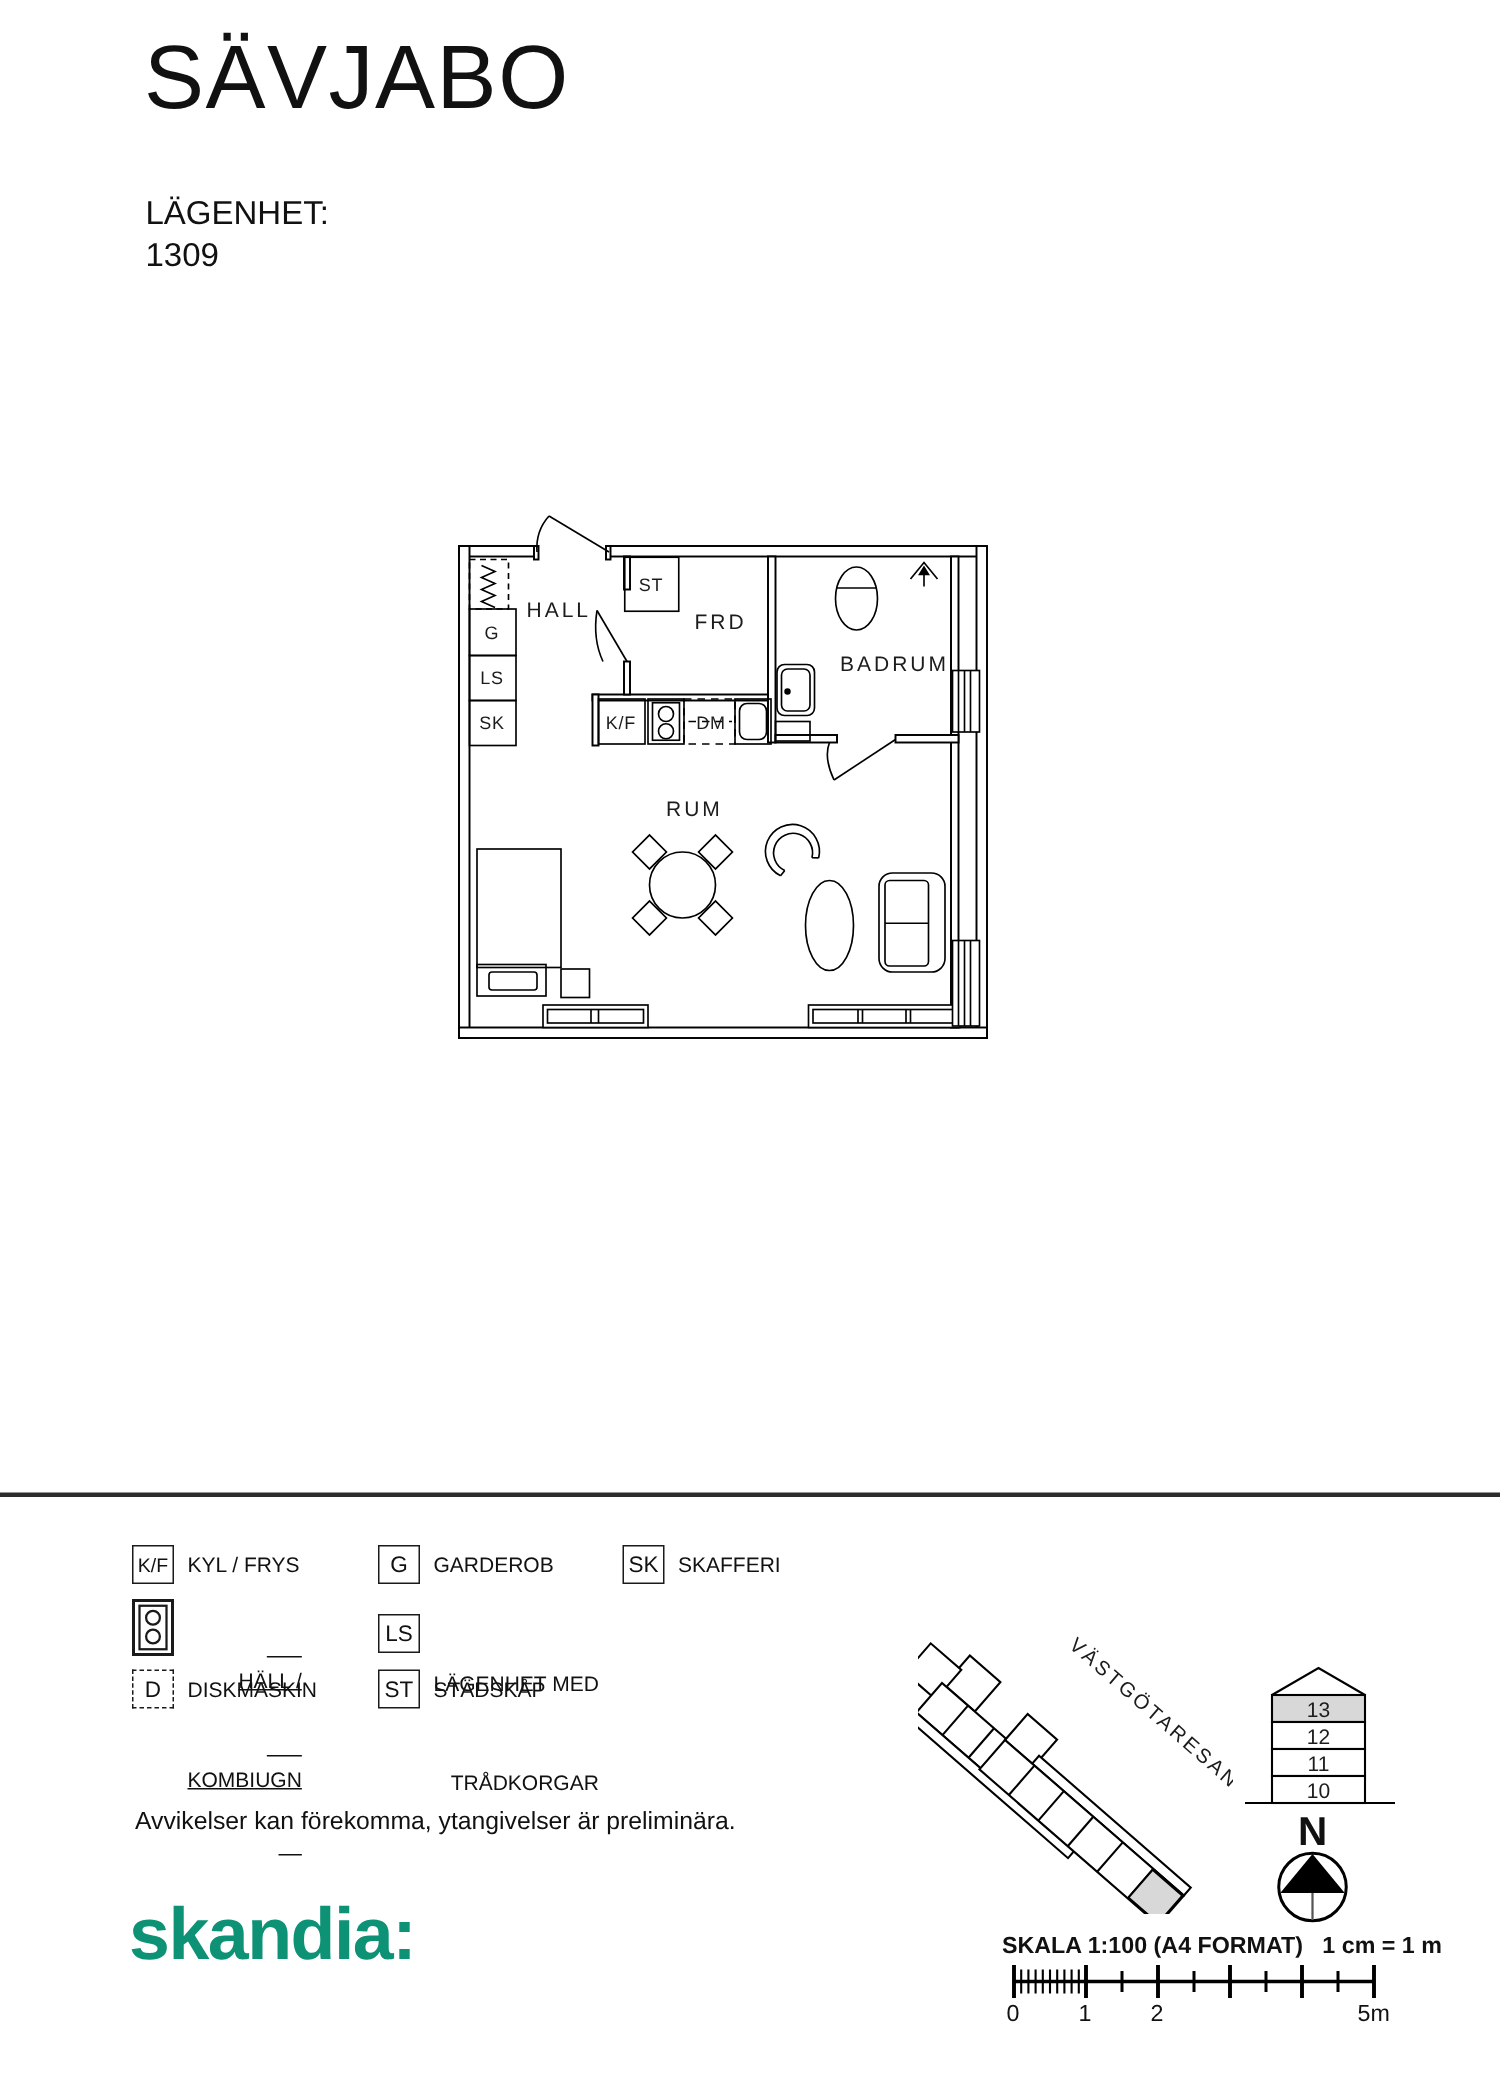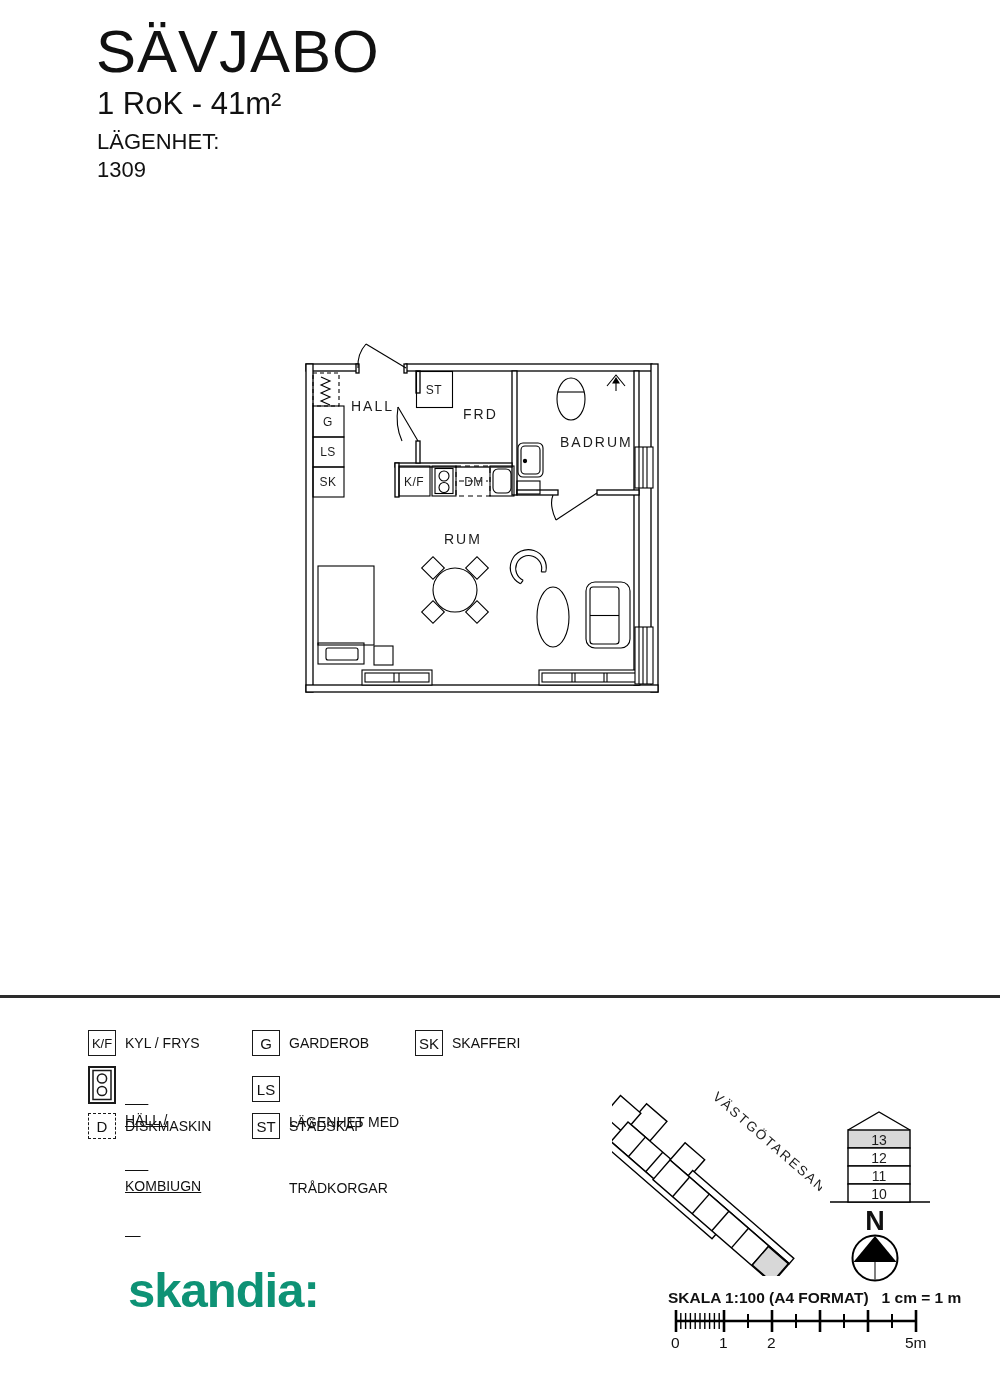--- a/index.html
+++ b/index.html
@@ -3,21 +3,21 @@
 <meta charset="utf-8">
 <style>
   :root{
     --brand-green:#0E9275;
     --highlight:#D8D8D8;
     --ink:#111;
   }
   html,body{margin:0;padding:0;background:#fff;}
   #page{
     position:relative;width:1000px;height:1400px;background:#fff;overflow:hidden;
-    font-family:"Liberation Sans",sans-serif;color:var(--ink);
+    font-family:"Liberation Sans",sans-serif;color:var(--ink);text-align:right;
   }
   .abs{position:absolute;}
   
   .title{left:96px;top:22px;font-size:60px;letter-spacing:1px;line-height:1;}
   .subtitle{left:97px;top:86px;font-size:31px;}
   .apt-label{left:97px;top:129px;font-size:22px;}
   .apt-number{left:97px;top:157px;font-size:22px;}
   
   .plan-label{font-family:"Liberation Sans",sans-serif;letter-spacing:2px;fill:#1c1c1c;font-size:14px;}
   .plan-label-sm{font-family:"Liberation Sans",sans-serif;letter-spacing:0.5px;fill:#1c1c1c;font-size:12px;}
@@ -31,34 +31,33 @@
     font-size:15px;letter-spacing:0;flex:none;background:#fff;
   }
   .sym-box.small-text{font-size:13px;}
   .sym-box.dashed{border-style:dashed;}
   .legend-label{font-size:14px;margin-left:9px;line-height:26px;white-space:pre;}
   .legend-label.two-line{line-height:22px;margin-top:-1px;}
   
   .disclaimer{left:90px;top:1205px;font-size:16.5px;}
   
   .logo{left:86px;top:1262px;color:var(--brand-green);font-weight:700;
-        font-size:49px;letter-spacing:-1px;line-height:1.16;margin-left:42px;}
+        font-size:49px;letter-spacing:-1px;line-height:1.16;}
   
   .scale-title{left:668px;top:1289px;font-size:15.5px;white-space:pre;font-weight:bold;}
   .scale-num{font-size:15.5px;}
   svg{display:block;}
   text{user-select:none;}
 </style>
 </head>
 <body>
 
 <div id="page">
 
   <div class="abs title">SÄVJABO</div>
-  <div class="abs subtitle">1 RoK - 41m²</div>
   <div class="abs apt-label">LÄGENHET:</div>
   <div class="abs apt-number">1309</div>
 
   <svg class="abs" style="left:300px;top:338px;" width="366" height="360" viewBox="300 338 366 360">
     <g fill="#fff" stroke="#000" stroke-width="1.3">
 
       <rect x="306" y="364" width="52" height="7"></rect>
       <rect x="406" y="364" width="246" height="7"></rect>
       <rect x="306" y="364" width="7" height="328"></rect>
       <rect x="651" y="364" width="7" height="328"></rect>
@@ -222,20 +221,21 @@
 
   <div class="abs legend-item" style="left:88px;top:1113px;">
     <div class="sym-box dashed">D</div>
     <div class="legend-label">DISKMASKIN</div>
   </div>
   <div class="abs legend-item" style="left:252px;top:1113px;">
     <div class="sym-box">ST</div>
     <div class="legend-label">STÄDSKÅP</div>
   </div>
 
+  <div class="abs disclaimer">Avvikelser kan förekomma, ytangivelser är preliminära.</div>
 
   <div class="abs logo">
     <div>skandia:</div>
   </div>
 
   <svg class="abs" style="left:612px;top:1086px;" width="210" height="190" viewBox="0 0 210 190">
     <g fill="#fff" stroke="#000" stroke-width="1.4">
       <g transform="translate(16,36) rotate(41)">
         <rect x="2" y="-26" width="27" height="26"></rect>
         <rect x="-23" y="-15" width="27" height="26"></rect>

